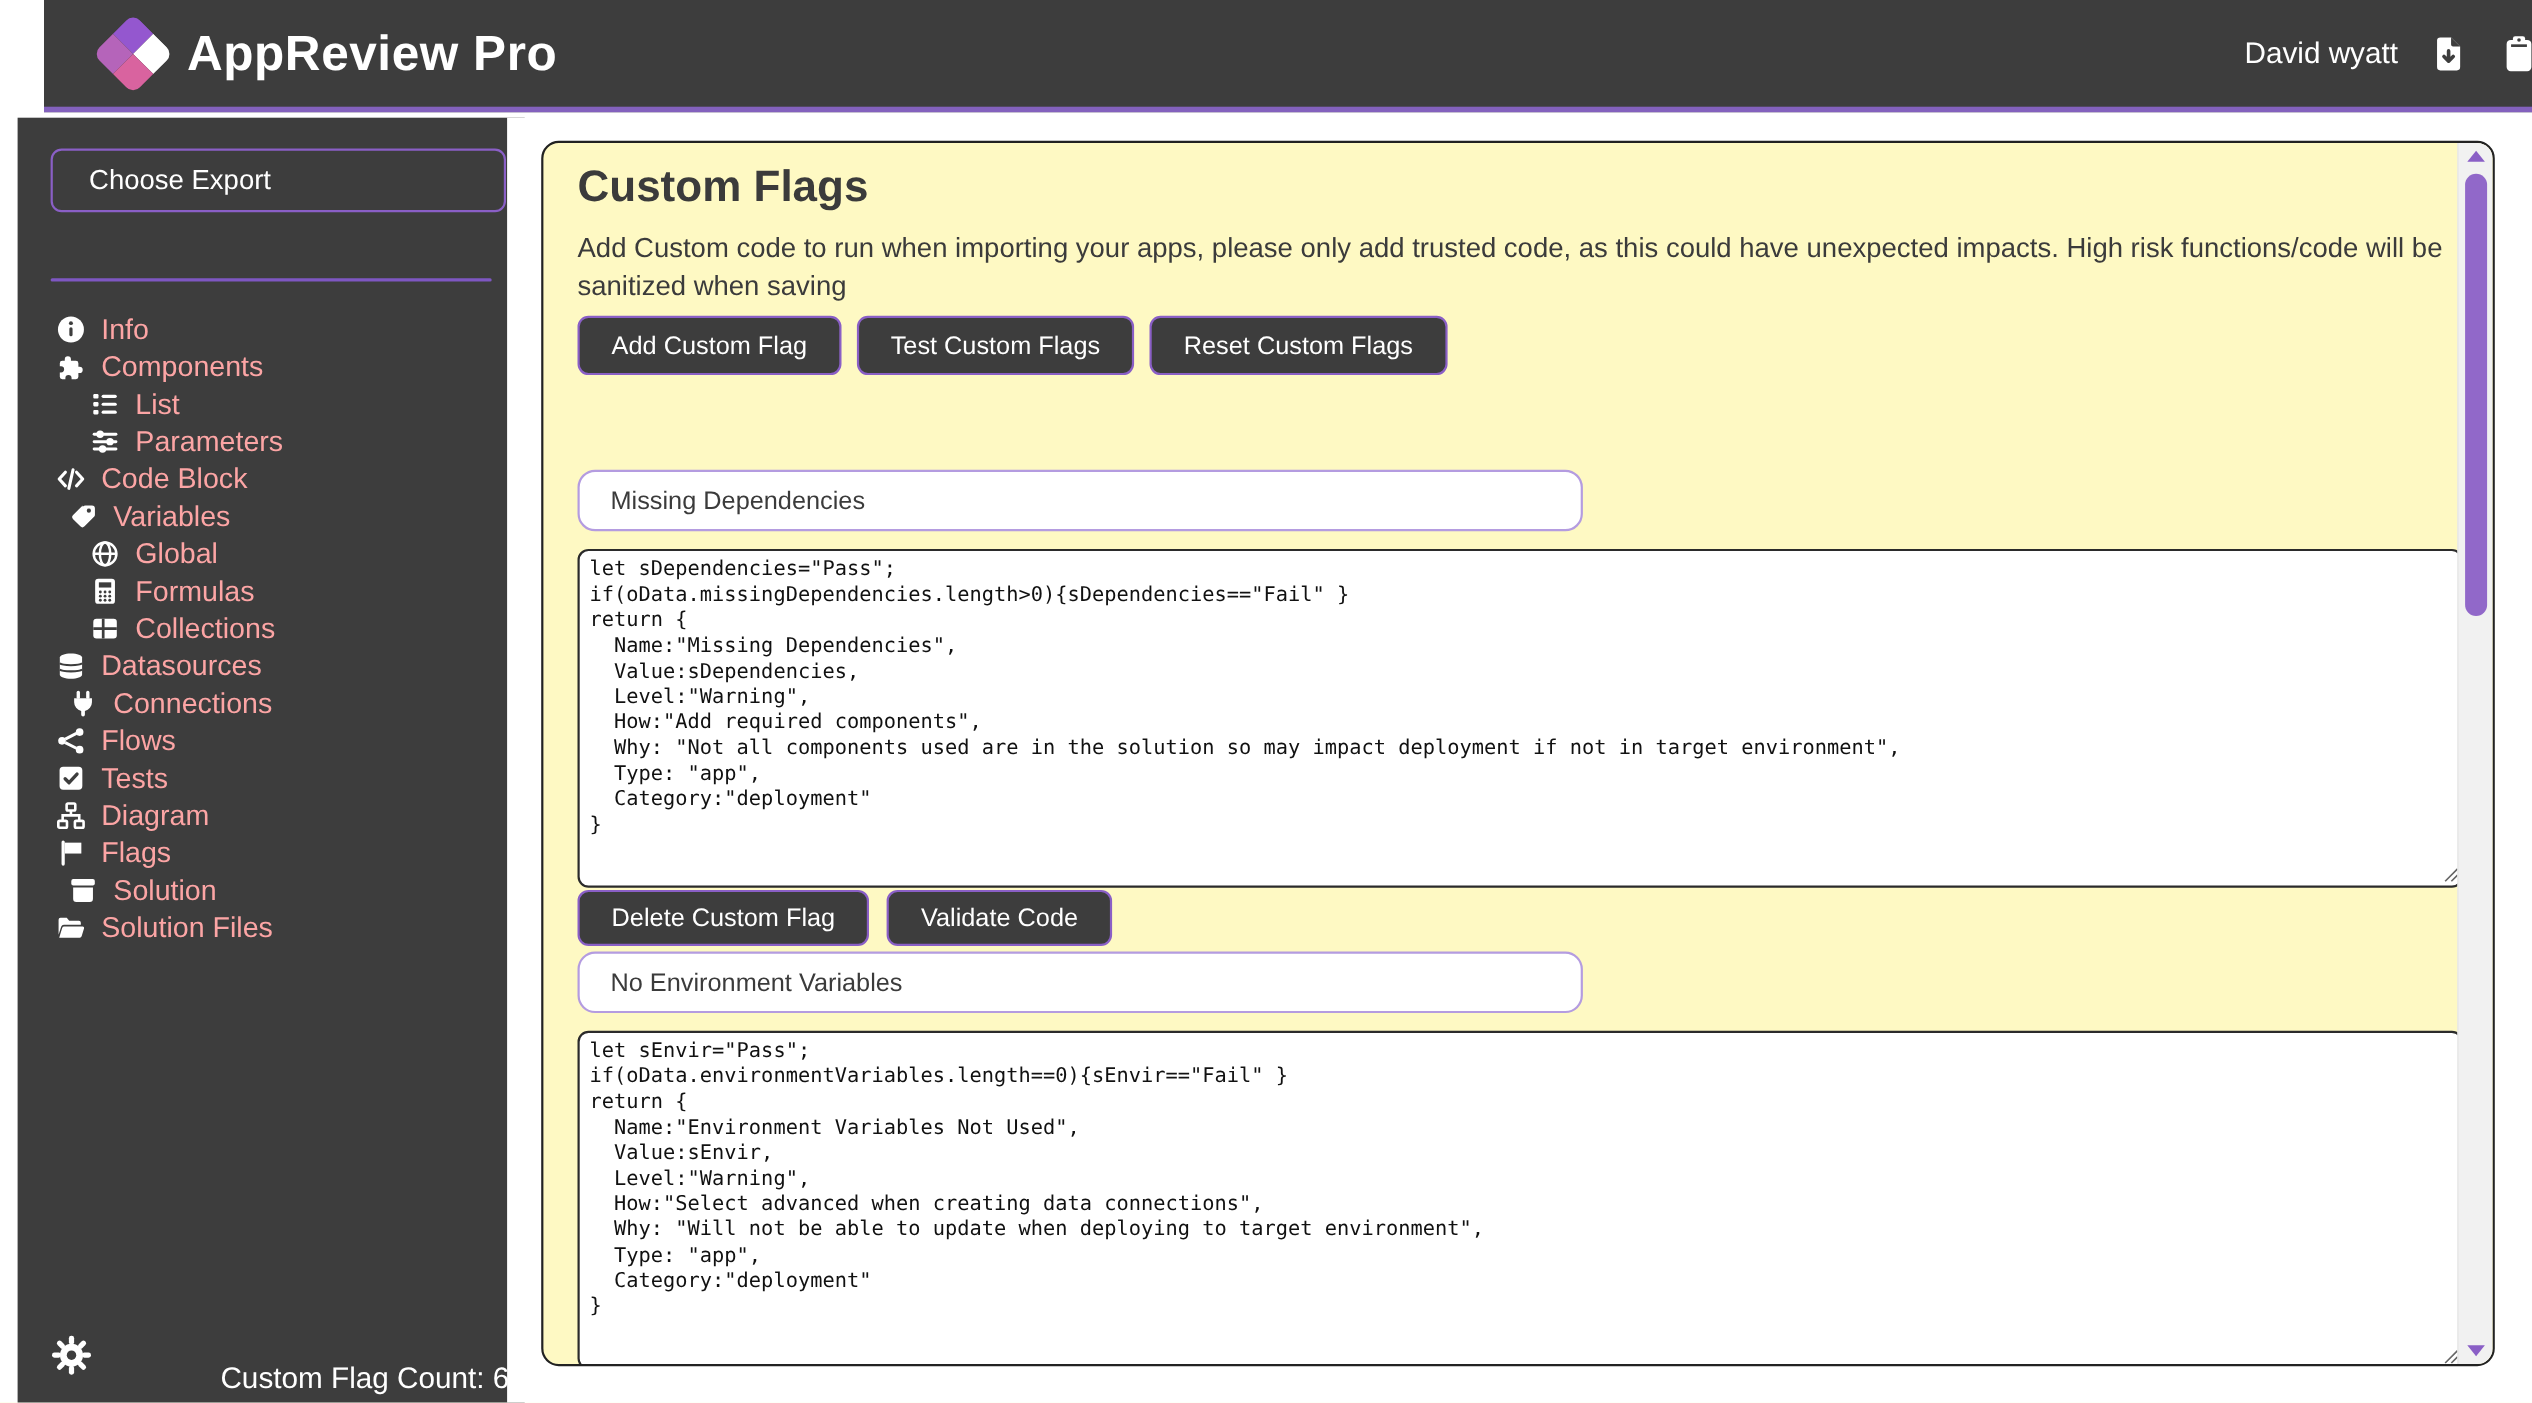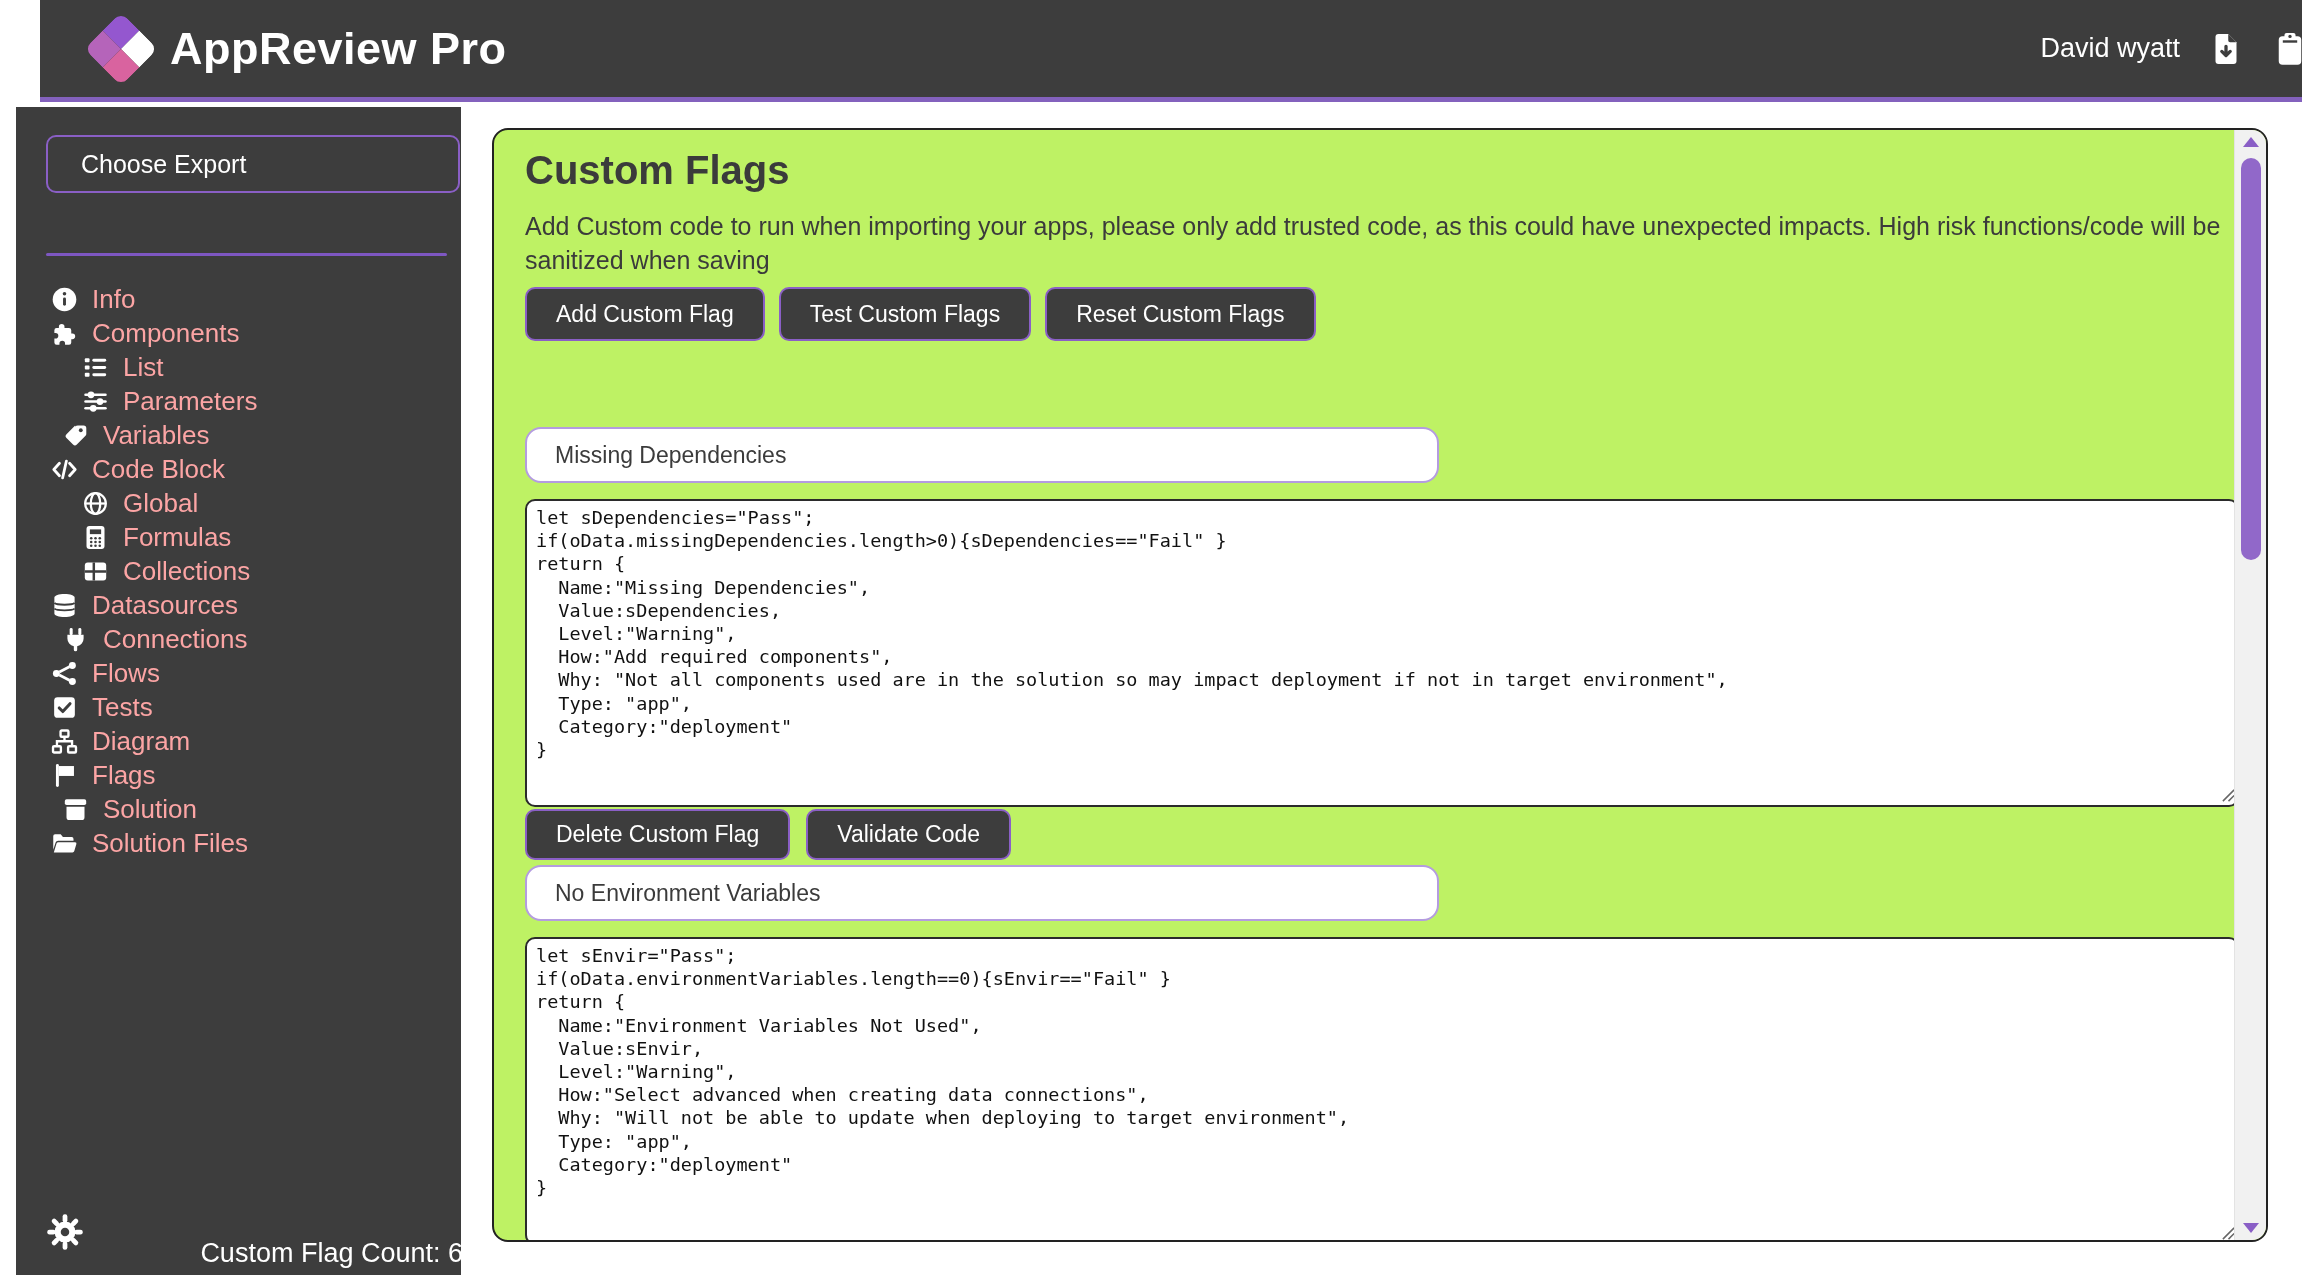--- a/index.html
+++ b/index.html
@@ -35,21 +35,21 @@
   .indent-0 { padding-left:33px; }
   .indent-1 { padding-left:44px; }
   .indent-2 { padding-left:64px; }
   .side-footer-gear { position:absolute; left:30px; bottom:24px; width:38px; height:38px; }
   .side-footer-gear svg { width:100%; height:100%; }
   .flag-count { position:absolute; right:14px; bottom:6px; color:#fff; font-size:27px; }
 
   
   .main-bg { position:absolute; left:461px; top:107px; width:1841px; height:1168px; background:#fff; }
   .panel { position:absolute; left:492px; top:128px; width:1776px; height:1114px;
-           border:2px solid #222; border-radius:16px; background:#bef264; overflow:hidden; }
+           border:2px solid #222; border-radius:16px; background:#fef9c3; overflow:hidden; }
   .panel-content { padding:18px 0 0 31px; }
   .page-title { font-size:40px; font-weight:700; color:#3b3b3b; }
   .page-desc { margin-top:16px; width:1700px; font-size:25px; line-height:34px; color:#3b3b3b; }
   .toolbar { margin-top:10px; display:flex; gap:14px; }
   .dark-btn { background:#3d3d3d; color:#fff; border:2px solid #8a5fc6; border-radius:10px;
               height:54px; padding:0 29px; font-size:23px; font-family:"Liberation Sans",sans-serif;
               display:flex; align-items:center; justify-content:center; cursor:pointer; }
 
   .flag-section.first { margin-top:86px; }
   .flag-section + .flag-section { margin-top:5px; }
@@ -158,39 +158,39 @@
             <circle cx="8" cy="6" r="3"></circle>
             <rect x="2" y="10.8" width="20" height="2.4" rx="1.2"></rect>
             <circle cx="16" cy="12" r="3"></circle>
             <rect x="2" y="16.8" width="20" height="2.4" rx="1.2"></rect>
             <circle cx="10" cy="18" r="3"></circle>
           </svg>
         </span>
         <span>Parameters</span>
       </div>
 
-      <div class="nav-item indent-1">
-        <span class="nico">
-          <svg viewBox="0 0 24 24">
-            <path fill="#fff" d="M11.7 3.1 4 10.8a2.4 2.4 0 0 0 0 3.4l5.8 5.8a2.4 2.4 0 0 0 3.4 0l7.7-7.7c.45-.45.7-1.06.7-1.7V5.5a2.4 2.4 0 0 0-2.4-2.4h-5.1c-.9 0-1.76.36-2.4 1z"></path>
-            <circle cx="16.7" cy="7.3" r="1.7" fill="#3d3d3d"></circle>
-          </svg>
-        </span>
-        <span>Variables</span>
-      </div>
-
       <div class="nav-item indent-0">
         <span class="nico">
           <svg viewBox="0 0 24 24" fill="none" stroke="#fff" stroke-width="2.5" stroke-linecap="round" stroke-linejoin="round">
             <path d="M7.5 6.5 2.5 12l5 5.5"></path>
             <path d="M16.5 6.5 21.5 12l-5 5.5"></path>
             <path d="M13.7 4.5l-3.4 15"></path>
           </svg>
         </span>
         <span>Code Block</span>
+      </div>
+
+      <div class="nav-item indent-1">
+        <span class="nico">
+          <svg viewBox="0 0 24 24">
+            <path fill="#fff" d="M11.7 3.1 4 10.8a2.4 2.4 0 0 0 0 3.4l5.8 5.8a2.4 2.4 0 0 0 3.4 0l7.7-7.7c.45-.45.7-1.06.7-1.7V5.5a2.4 2.4 0 0 0-2.4-2.4h-5.1c-.9 0-1.76.36-2.4 1z"></path>
+            <circle cx="16.7" cy="7.3" r="1.7" fill="#3d3d3d"></circle>
+          </svg>
+        </span>
+        <span>Variables</span>
       </div>
 
 
       <div class="nav-item indent-2">
         <span class="nico">
           <svg viewBox="0 0 24 24" fill="none" stroke="#fff" stroke-width="2">
             <circle cx="12" cy="12" r="9.2"></circle>
             <ellipse cx="12" cy="12" rx="4.2" ry="9.2"></ellipse>
             <path d="M2.8 12h18.4"></path>
           </svg>

